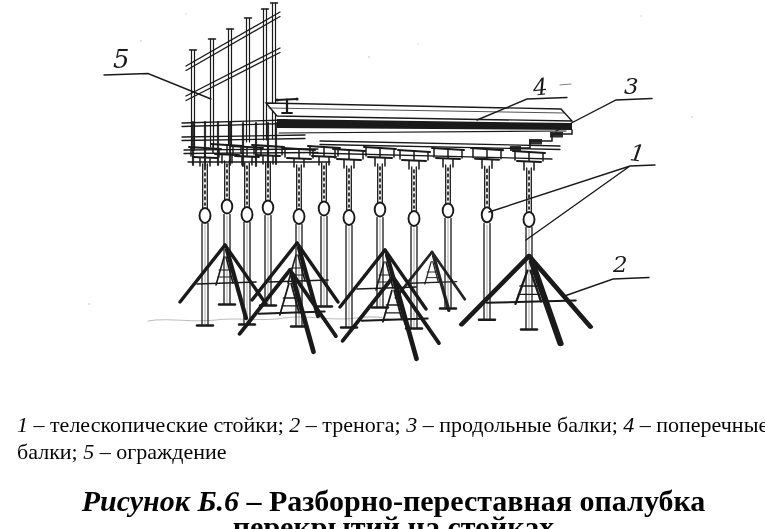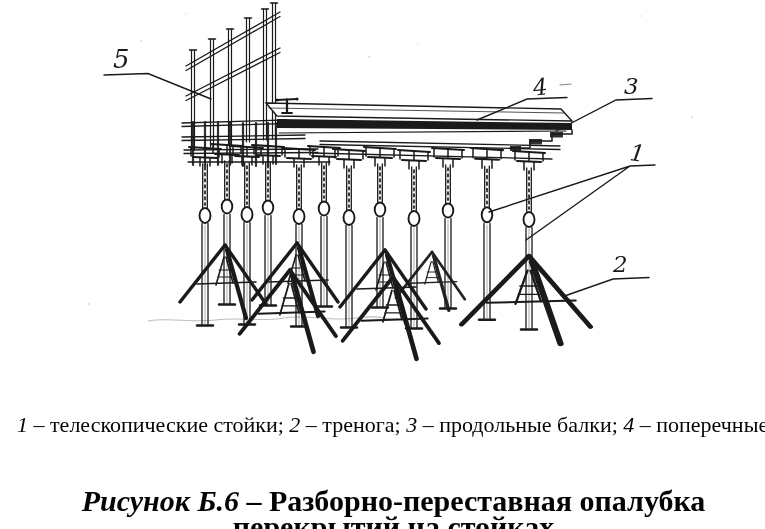--- a/index.html
+++ b/index.html
@@ -162,17 +162,18 @@
       <circle cx="641" cy="16" r="0.8"></circle>
       <circle cx="186" cy="14" r="0.8"></circle>
       <circle cx="418" cy="44" r="0.7"></circle>
     </g>
   </g>
 </svg>
 </div>
 
 <div class="legend">
   <div class="legend-line"><span class="it">1</span><span> – телескопические стойки; </span><span class="it">2</span><span> – тренога; </span><span class="it">3</span><span> – продольные балки; </span><span class="it">4</span><span> – поперечные</span></div>
+  <div class="legend-line"><span>балки; </span><span class="it">5</span><span> – ограждение</span></div>
 </div>
 
 <div class="caption">
   <span class="cap-label">Рисунок Б.6</span><span> – </span><span>Разборно-переставная опалубка перекрытий на стойках</span>
 </div>
 
 </body></html>

